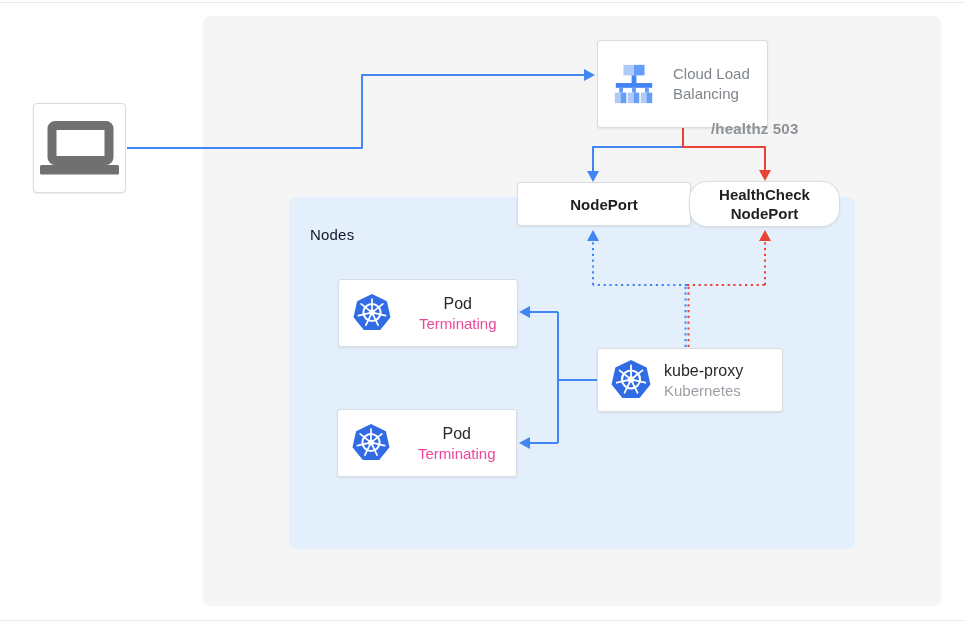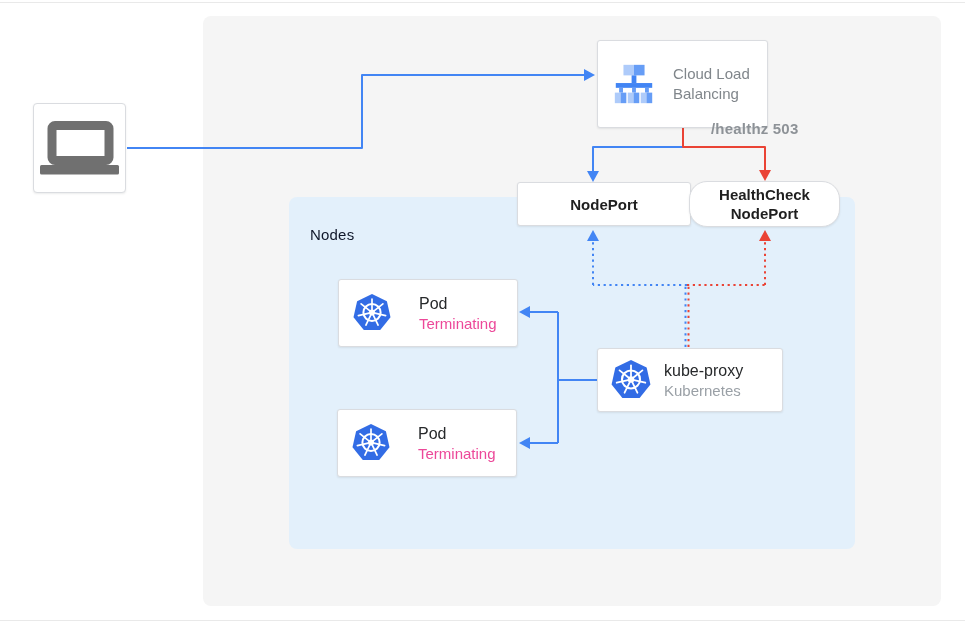--- a/index.html
+++ b/index.html
@@ -47,21 +47,21 @@
 
   .port-card { justify-content:center; text-align:center; }
   .nodeport-card { left:517px; top:182px; width:174px; height:44px; }
   .hc-card { left:689px; top:181px; width:151px; height:46px;border-radius:18px; }
   .port-label { font-size:15px; font-weight:bold; color:#1f1f1f; line-height:19px; width:110px; }
 
   .pod-card { width:180px; height:68px; padding-left:13px; }
   .pod-card-1 { left:338px; top:279px; }
   .pod-card-2 { left:337px; top:409px; }
   .pod-card .icon { width:40px; height:40px; flex:none; }
-  .pod-text { margin-left:27px; }
+  .pod-text { margin-left:27px;text-align:center; }
   .pod-title { font-size:16px; line-height:21px; color:#27292b; }
   .pod-sub   { font-size:15px; line-height:20px; color:#ec4899; }
 
   .kp-card { left:597px; top:348px; width:186px; height:64px; padding-left:12px; }
   .kp-card .icon { width:42px; height:42px; flex:none; }
   .kp-text { margin-left:12px; }
   .kp-title { font-size:16px; line-height:21px; color:#27292b; }
   .kp-sub   { font-size:15px; line-height:20px; color:#9aa0a6; }
 
   .healthz-label {

